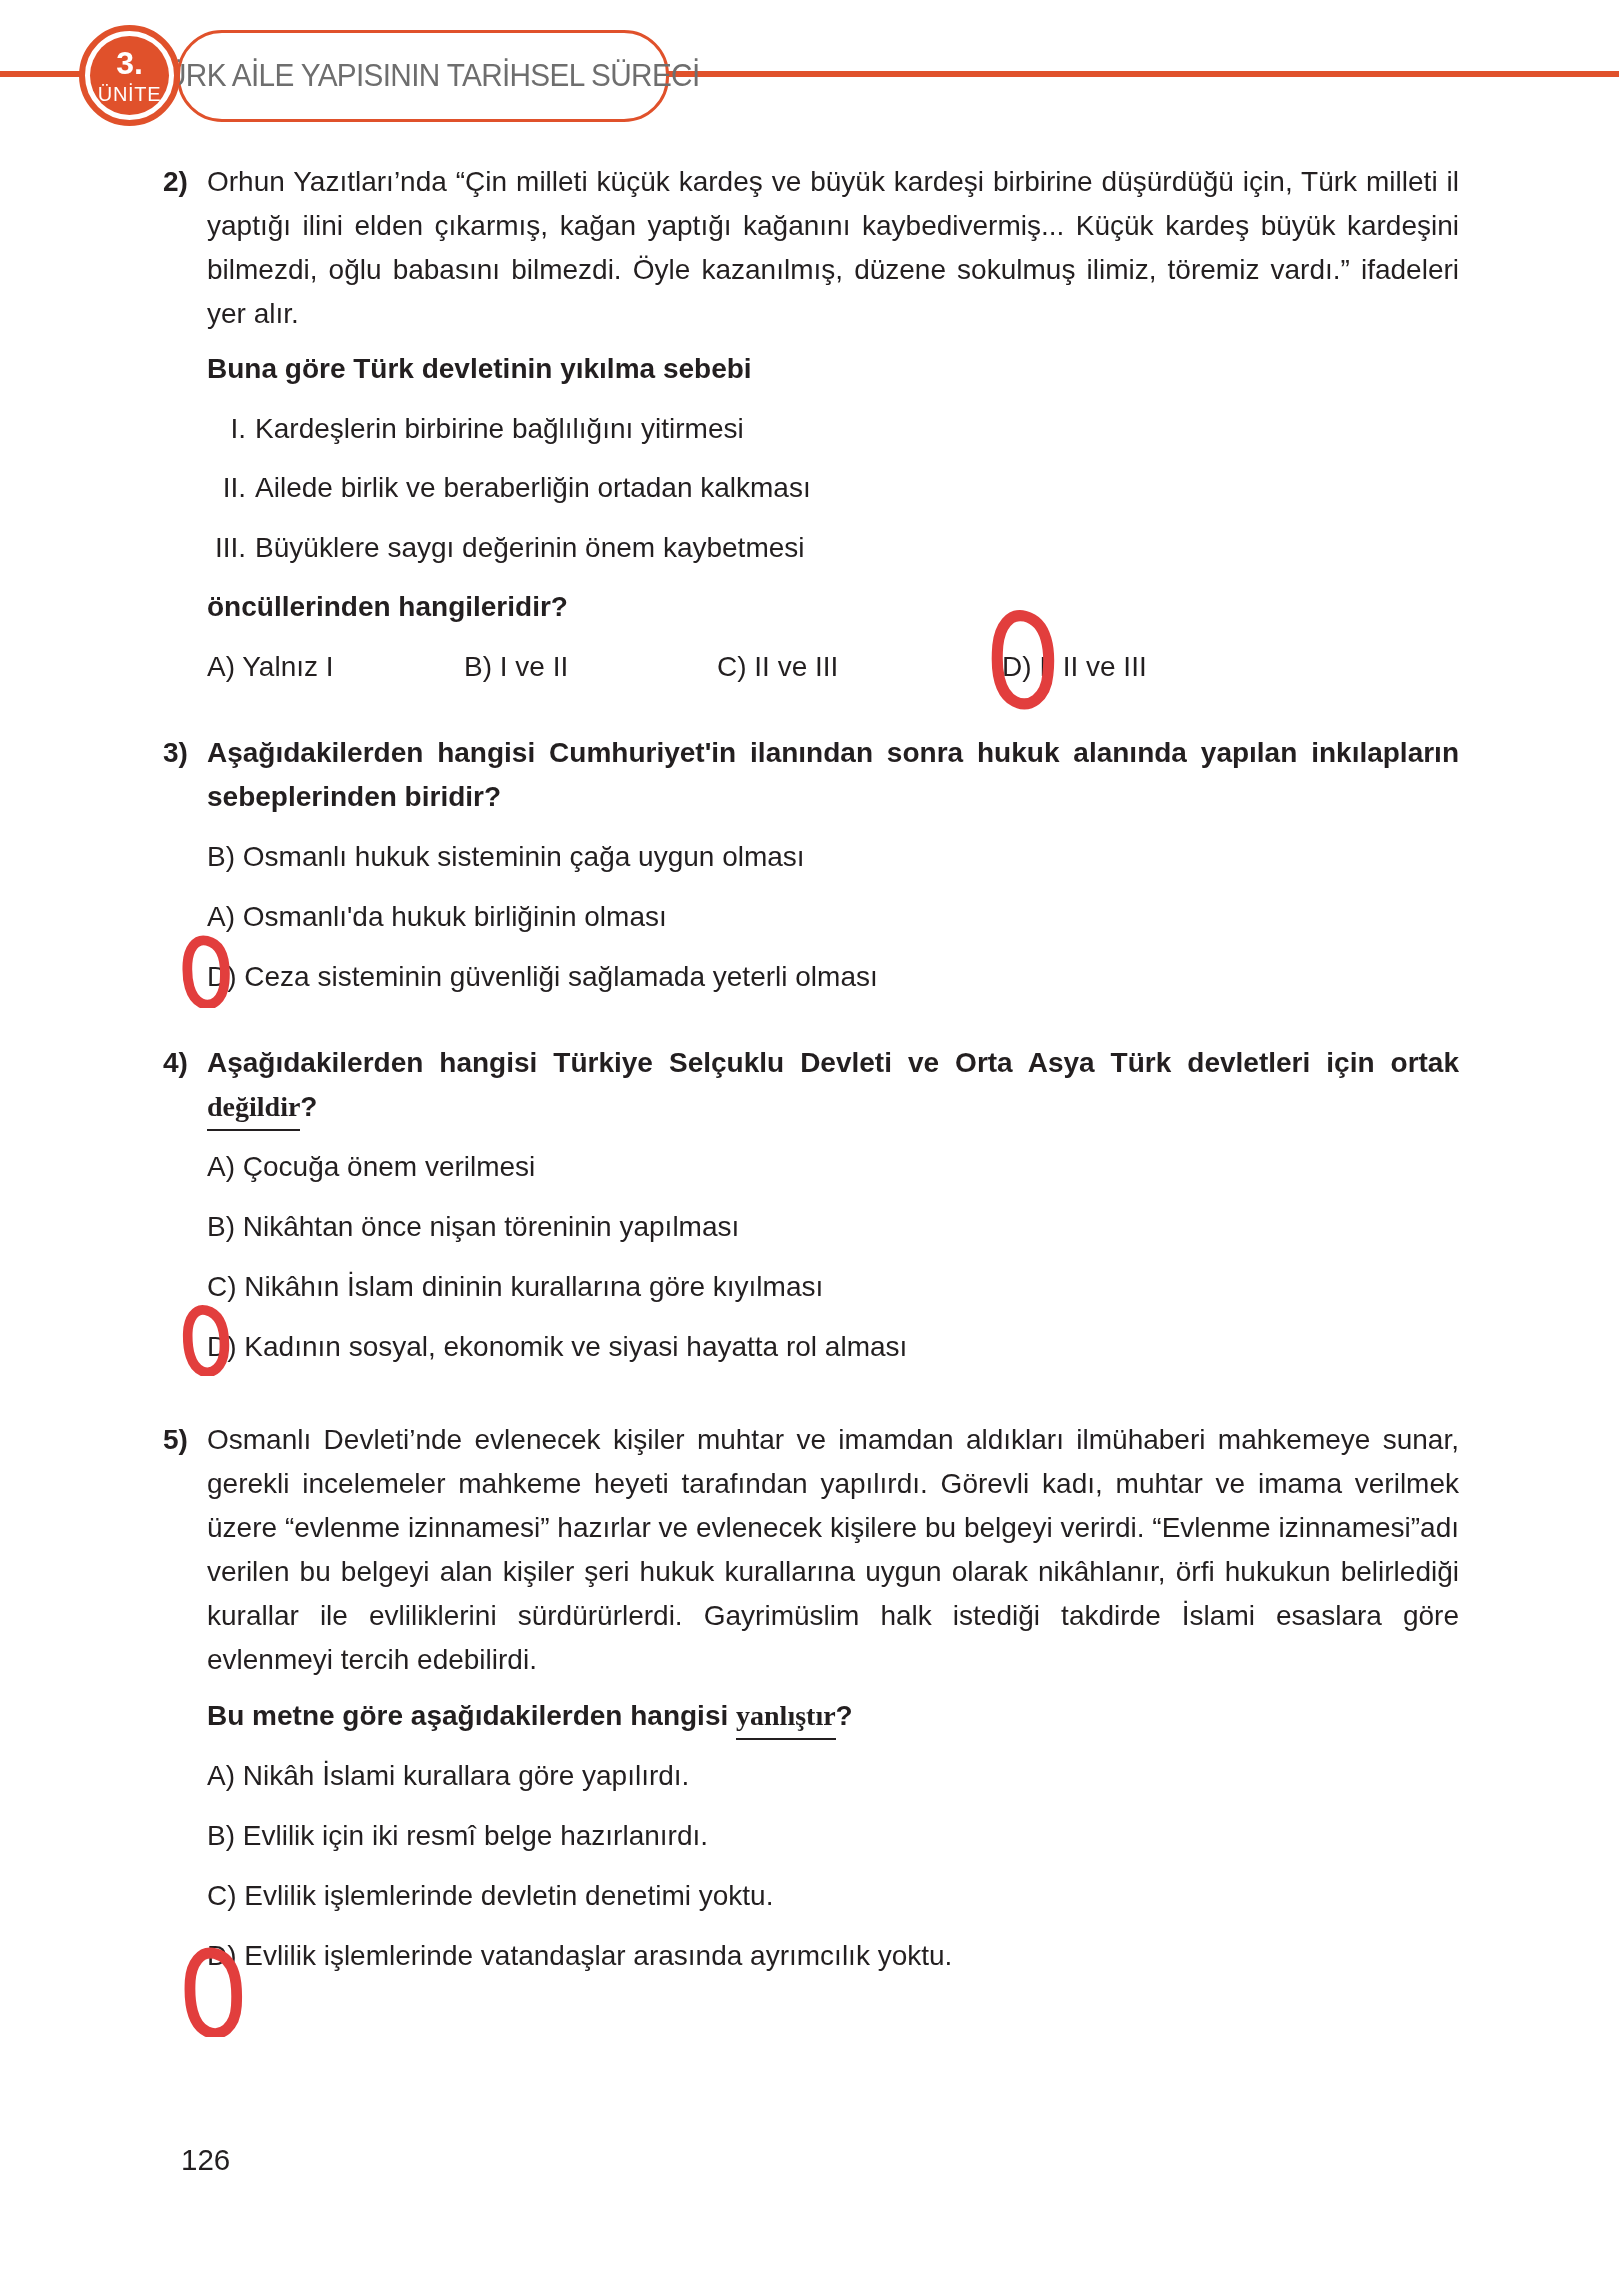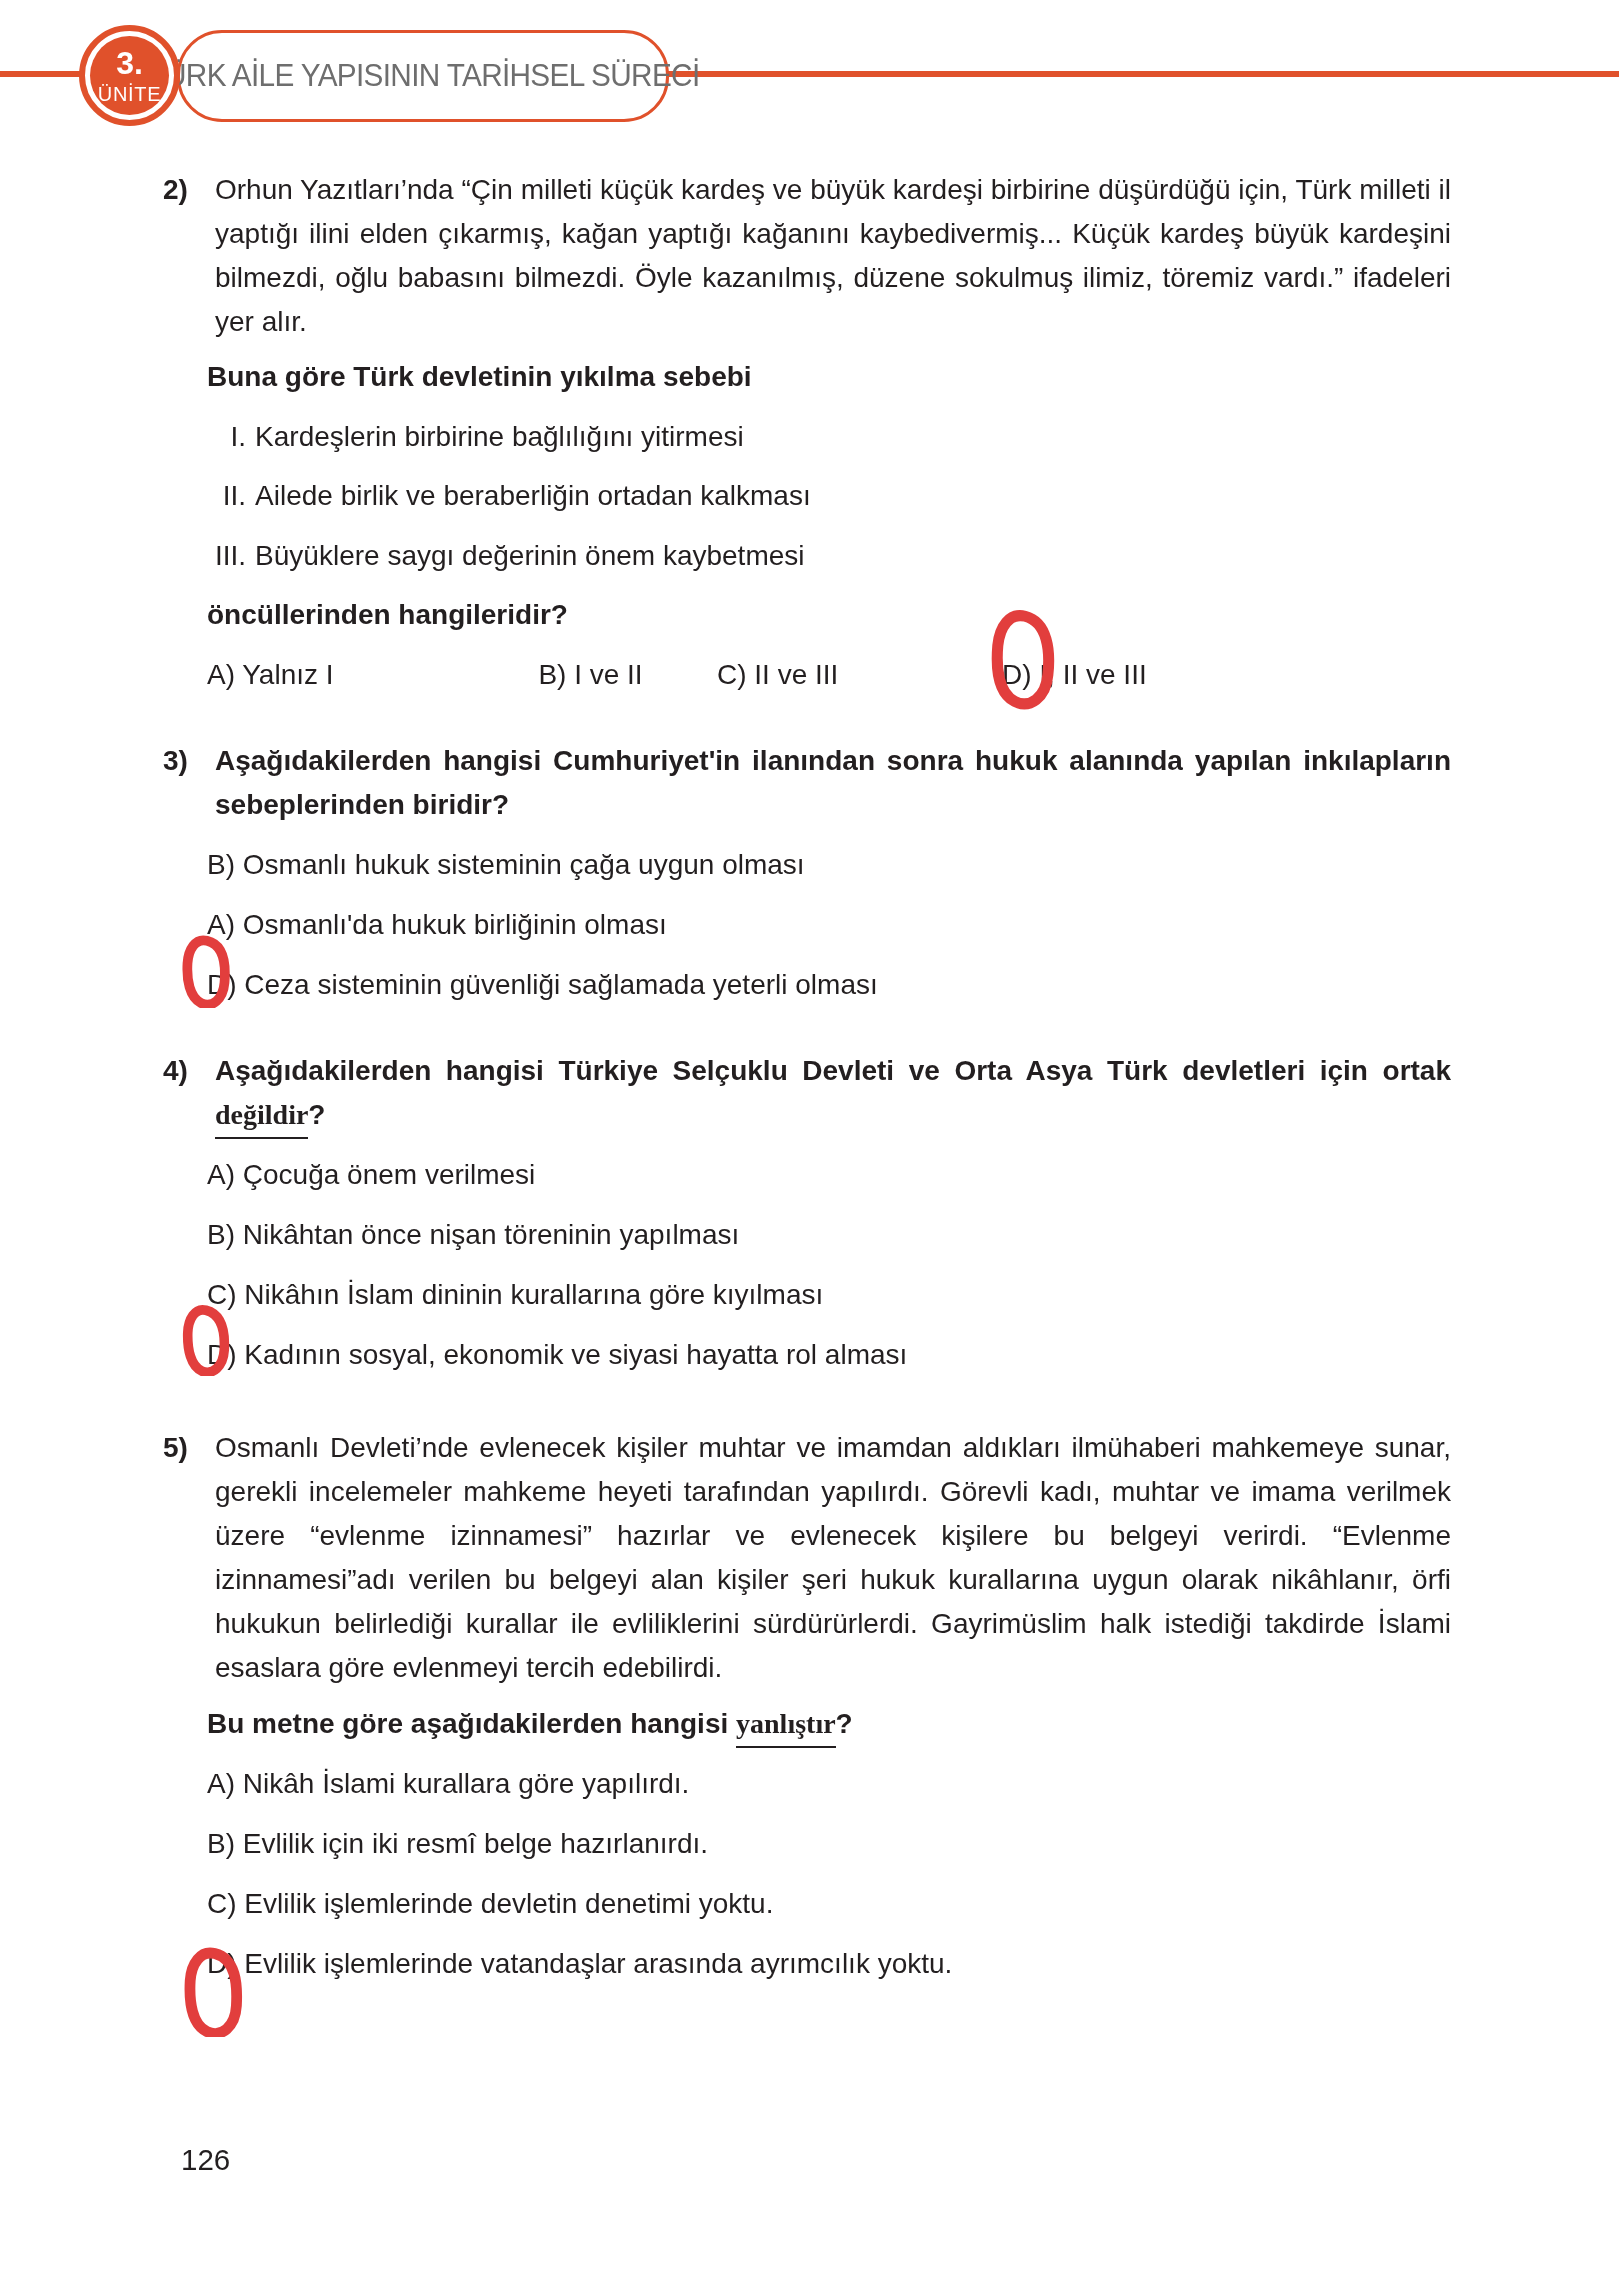--- a/index.html
+++ b/index.html
@@ -35,29 +35,29 @@
   .unit-num{font-size:32px;font-weight:bold;}
   .unit-label{font-size:20px;letter-spacing:0.7px;margin-top:4.2px;}
   
   .main{
     position:absolute;left:163px;top:160px;width:1296px;
     font-size:28px;line-height:44px;
   }
   .q{position:relative;padding-left:44px;}
   .q + .q{margin-top:42px;}
   .qnum{position:absolute;left:0;top:0;font-weight:bold;white-space:nowrap;}
-  .para{margin:8px;text-align:justify;}
+  .para{margin:0;text-align:justify;}
   .bold{font-weight:bold;}
   .stem{margin:11.2px 0 0 0;font-weight:bold;text-align:justify;}
   .premise{margin-top:15.5px;}
   .roman{display:inline-block;width:39px;text-align:right;margin-right:9.1px;}
   .stem2{margin:15.5px 0 0 0;font-weight:bold;}
   .opt-row{display:flex;margin-top:15.5px;}
   .opt-row .col-a{width:257px;}
-  .opt-row .col-b{width:253px;text-align:center;}
+  .opt-row .col-b{width:253px;}
   .opt-row .col-c{width:285px;}
   .opt-line{margin-top:16px;}
   .u{border-bottom:2.8px solid #231f20;padding-bottom:7px;font-family:Liberation Serif, serif;}
   
   .mark{position:absolute;pointer-events:none;}
   .mark svg{display:block;width:100%;height:100%;}
   .mark-q2{left:990px;top:605px;width:65px;height:107px;}
   .mark-q3{left:180px;top:935px;width:52px;height:73px;}
   .mark-q4{left:180px;top:1304px;width:52px;height:72px;}
   .mark-q5{left:177px;top:1947px;width:72px;height:90px;}

